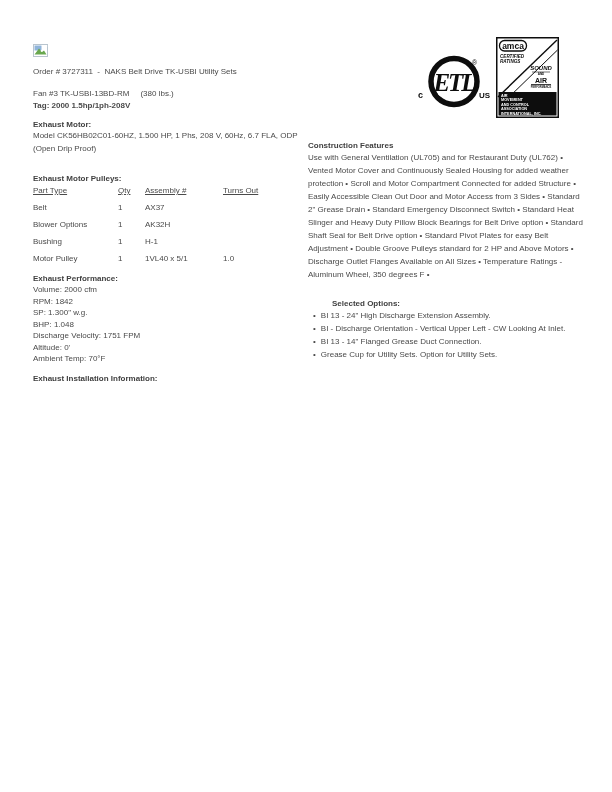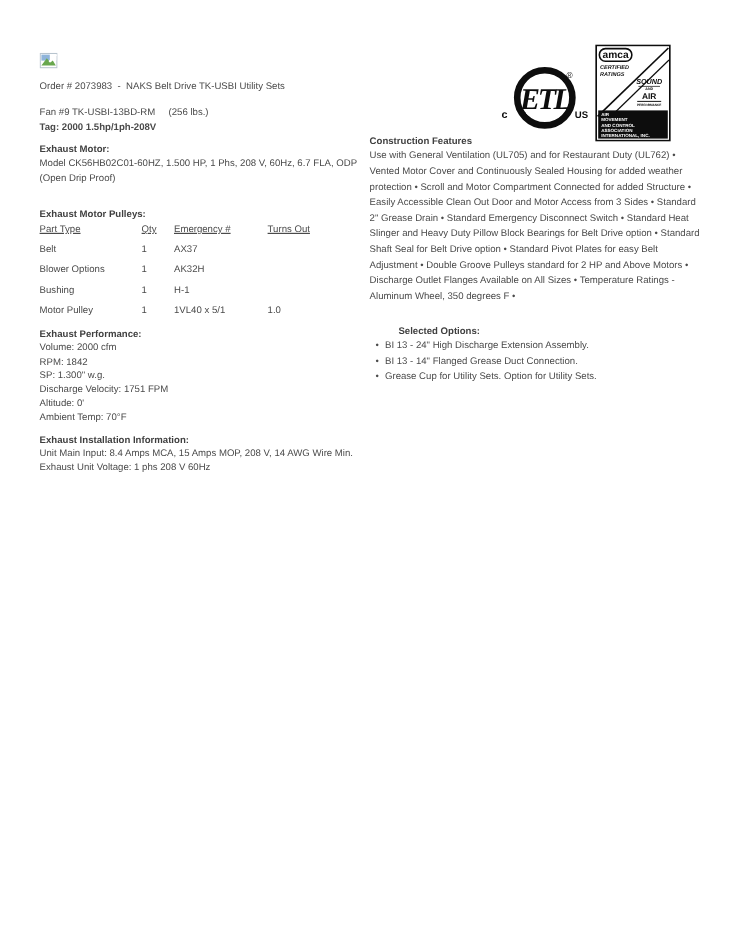--- a/index.html
+++ b/index.html
@@ -5,21 +5,21 @@
   html,body{margin:0;padding:0;background:#e8e8e8;}
   .page{position:relative;width:612px;height:792px;margin:0 auto;background:#ffffff;
         font-family:"Liberation Sans","DejaVu Sans",sans-serif;font-size:8px;color:#4a4a4a;overflow:hidden;}
   .hl{position:absolute;white-space:pre-wrap;line-height:11px;}
   .order{left:33px;top:66px;}
   .fan{left:33px;top:88px;}
   .tag{left:33px;top:100px;font-weight:bold;}
   .imgph{position:absolute;left:33px;top:44px;width:15px;height:13px;}
   .col{position:absolute;line-height:13px;}
   .col-left{left:33px;top:119px;width:272px;}
-  .col-right{left:308px;top:112px;width:275px;}
+  .col-right{left:308px;top:140px;width:275px;}
   h4{font-size:8px;line-height:11px;margin:0;font-weight:bold;color:#3f3f3f;}
   p{margin:0;}
   .intro{margin-bottom:7px;}
   .motor-text{line-height:12.5px;margin-bottom:18px;}
   .pul-h{margin-bottom:2px;}
   .ptable{display:grid;grid-template-columns:85px 27px 78px 1fr;row-gap:7px;line-height:10px;margin-bottom:9px;}
   .ptable .th{text-decoration:underline;}
   .plist{line-height:11.5px;margin-bottom:8px;}
   .inst-h{margin-top:8px;}
   .ilist{line-height:12px;}
@@ -39,22 +39,22 @@
   <div class="imgph">
     <svg width="15" height="13" viewBox="0 0 15 13">
       <rect x="0.5" y="0.5" width="14" height="12" fill="#ffffff" stroke="#b8c4ce"></rect>
       <rect x="1.5" y="1.5" width="7" height="5" fill="#8fb4da"></rect>
       <path d="M1.5 10.5 L6 4.5 L9 8 L11 6.5 L13.5 10.5 Z" fill="#69a74e"></path>
       <path d="M8.5 1 L14 6.5 L14 1 Z" fill="#ffffff"></path>
       <path d="M8 7.5 L14 1.5" stroke="#ffffff" stroke-width="1.4" fill="none"></path>
     </svg>
   </div>
 
-  <div class="hl order">Order # 2073983  -  NAKS Belt Drive TK-USBI Utility Sets</div>
-  <div class="hl fan">Fan #9 TK-USBI-13BD-RM     (256 lbs.)</div>
+  <div class="hl order">Order # 3727311  -  NAKS Belt Drive TK-USBI Utility Sets</div>
+  <div class="hl fan">Fan #3 TK-USBI-13BD-RM     (380 lbs.)</div>
   <div class="hl tag">Tag: 2000 1.5hp/1ph-208V</div>
 
   <div class="etl">
     <svg width="74" height="62" viewBox="0 0 74 62">
       <circle cx="38" cy="29.5" r="23" fill="#ffffff" stroke="#0d0d0d" stroke-width="5.5"></circle>
       <text x="38" y="38.5" text-anchor="middle" font-family="Liberation Serif, serif" font-style="italic" font-weight="bold" font-size="25" fill="#0d0d0d" letter-spacing="-2">ETL</text>
       <path id="etl-listed-arc" d="M 19 38.5 A 23 23 0 0 0 57 38.5" fill="none"></path>
       <text font-size="6.2" font-weight="bold" fill="#ffffff" letter-spacing="2.2">
         <textPath href="#etl-listed-arc" startOffset="50%" text-anchor="middle">LISTED</textPath>
       </text>
@@ -90,21 +90,21 @@
 
   <div class="col col-left">
 
     <h4>Exhaust Motor:</h4>
     <p class="motor-text">Model CK56HB02C01-60HZ, 1.500 HP, 1 Phs, 208 V, 60Hz, 6.7 FLA, ODP (Open Drip Proof)</p>
 
     <h4 class="pul-h">Exhaust Motor Pulleys:</h4>
     <div class="ptable">
       <div class="th">Part Type</div>
       <div class="th">Qty</div>
-      <div class="th">Emergency #</div>
+      <div class="th">Assembly #</div>
       <div class="th">Turns Out</div>
 
       <div>Belt</div>
       <div>1</div>
       <div>AX37</div>
       <div></div>
 
       <div>Blower Options</div>
       <div>1</div>
       <div>AK32H</div>
@@ -119,37 +119,35 @@
       <div>1</div>
       <div>1VL40 x 5/1</div>
       <div>1.0</div>
     </div>
 
     <h4>Exhaust Performance:</h4>
     <div class="plist">
       <div>Volume: 2000 cfm</div>
       <div>RPM: 1842</div>
       <div>SP: 1.300" w.g.</div>
+      <div>BHP: 1.048</div>
       <div>Discharge Velocity: 1751 FPM</div>
       <div>Altitude: 0'</div>
       <div>Ambient Temp: 70°F</div>
     </div>
 
     <h4 class="inst-h">Exhaust Installation Information:</h4>
-    <div class="ilist">
-      <div>Unit Main Input: 8.4 Amps MCA, 15 Amps MOP, 208 V, 14 AWG Wire Min.</div>
-      <div>Exhaust Unit Voltage: 1 phs 208 V 60Hz</div>
-    </div>
   </div>
 
   <div class="col col-right">
     <h4>Construction Features</h4>
     <p class="cons">Use with General Ventilation (UL705) and for Restaurant Duty (UL762) • Vented Motor Cover and Continuously Sealed Housing for added weather protection • Scroll and Motor Compartment Connected for added Structure • Easily Accessible Clean Out Door and Motor Access from 3 Sides • Standard 2" Grease Drain • Standard Emergency Disconnect Switch • Standard Heat Slinger and Heavy Duty Pillow Block Bearings for Belt Drive option • Standard Shaft Seal for Belt Drive option • Standard Pivot Plates for easy Belt Adjustment • Double Groove Pulleys standard for 2 HP and Above Motors • Discharge Outlet Flanges Available on All Sizes • Temperature Ratings - Aluminum Wheel, 350 degrees F •</p>
 
     <h4 class="opt-h">Selected Options:</h4>
     <div class="optlist">
       <div class="opt"><span class="b">•</span><span>BI 13 - 24" High Discharge Extension Assembly.</span></div>
+      <div class="opt"><span class="b">•</span><span>BI - Discharge Orientation - Vertical Upper Left - CW Looking At Inlet.</span></div>
       <div class="opt"><span class="b">•</span><span>BI 13 - 14" Flanged Grease Duct Connection.</span></div>
       <div class="opt"><span class="b">•</span><span>Grease Cup for Utility Sets. Option for Utility Sets.</span></div>
     </div>
   </div>
 
 </div>
 
 </body></html>

